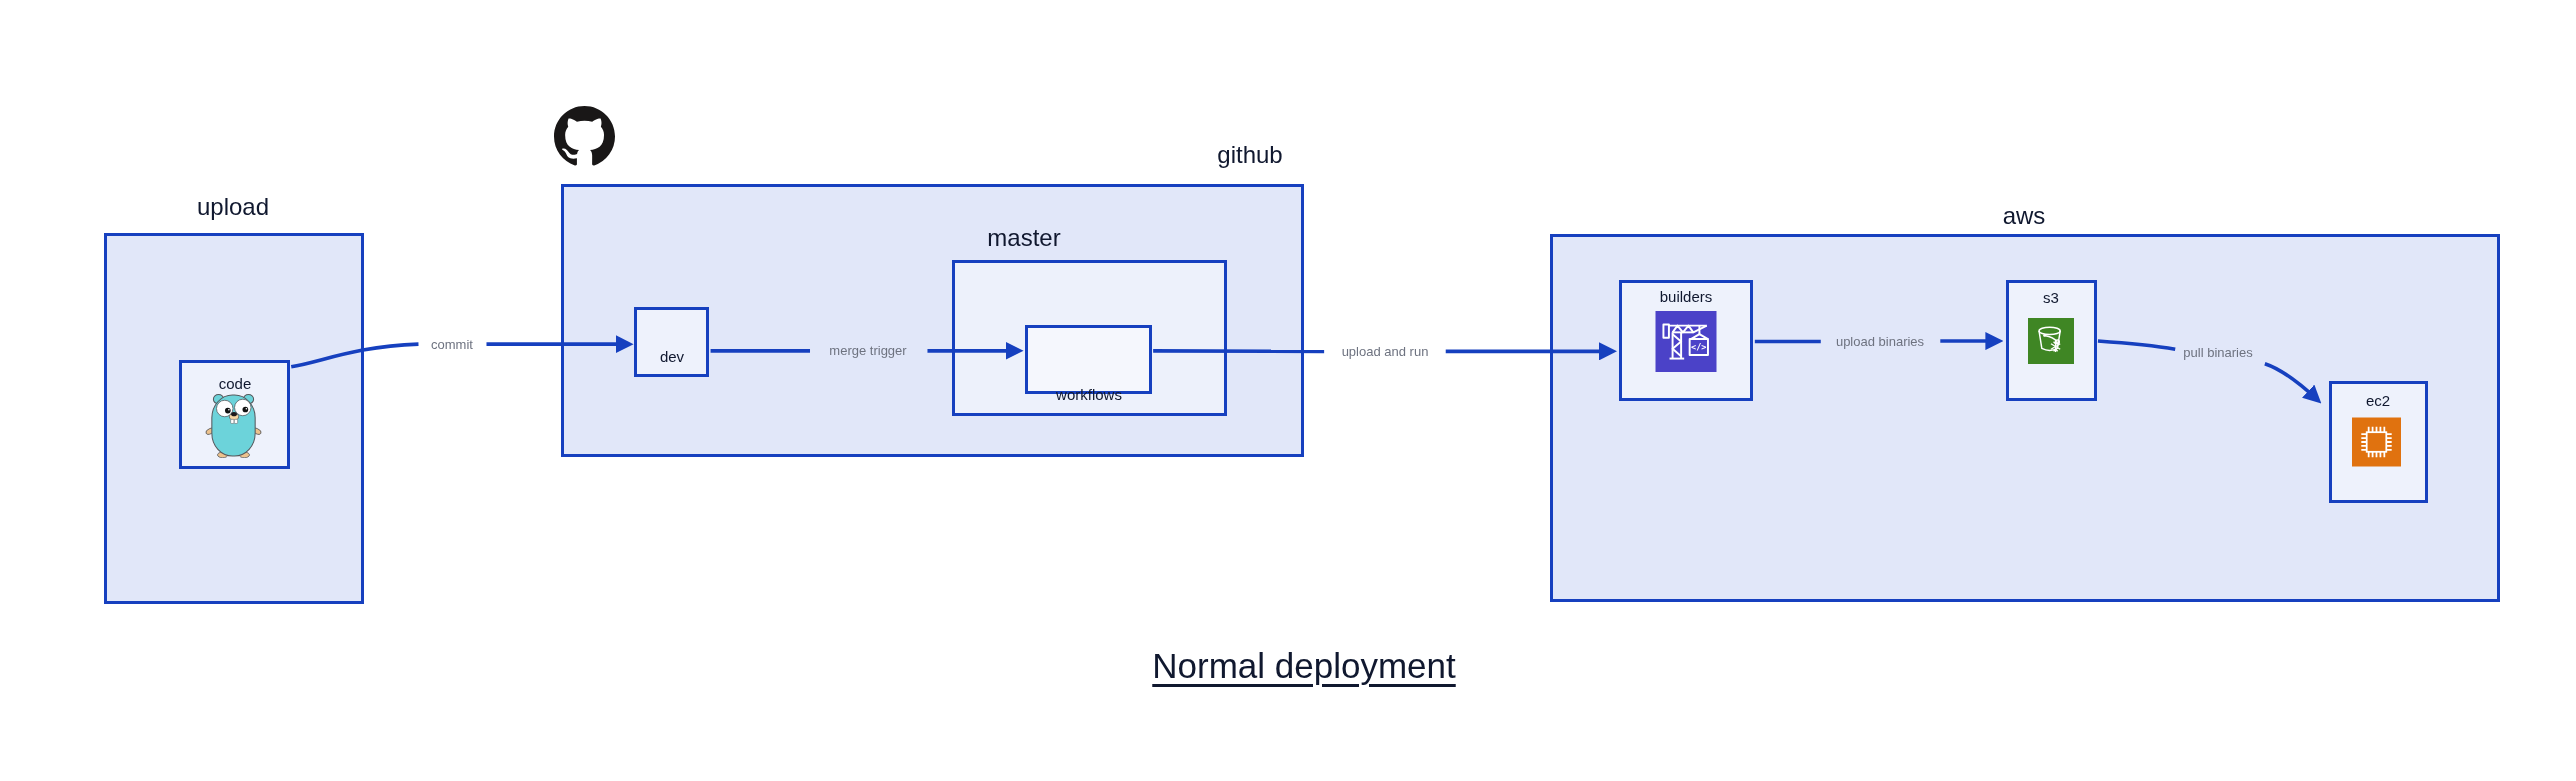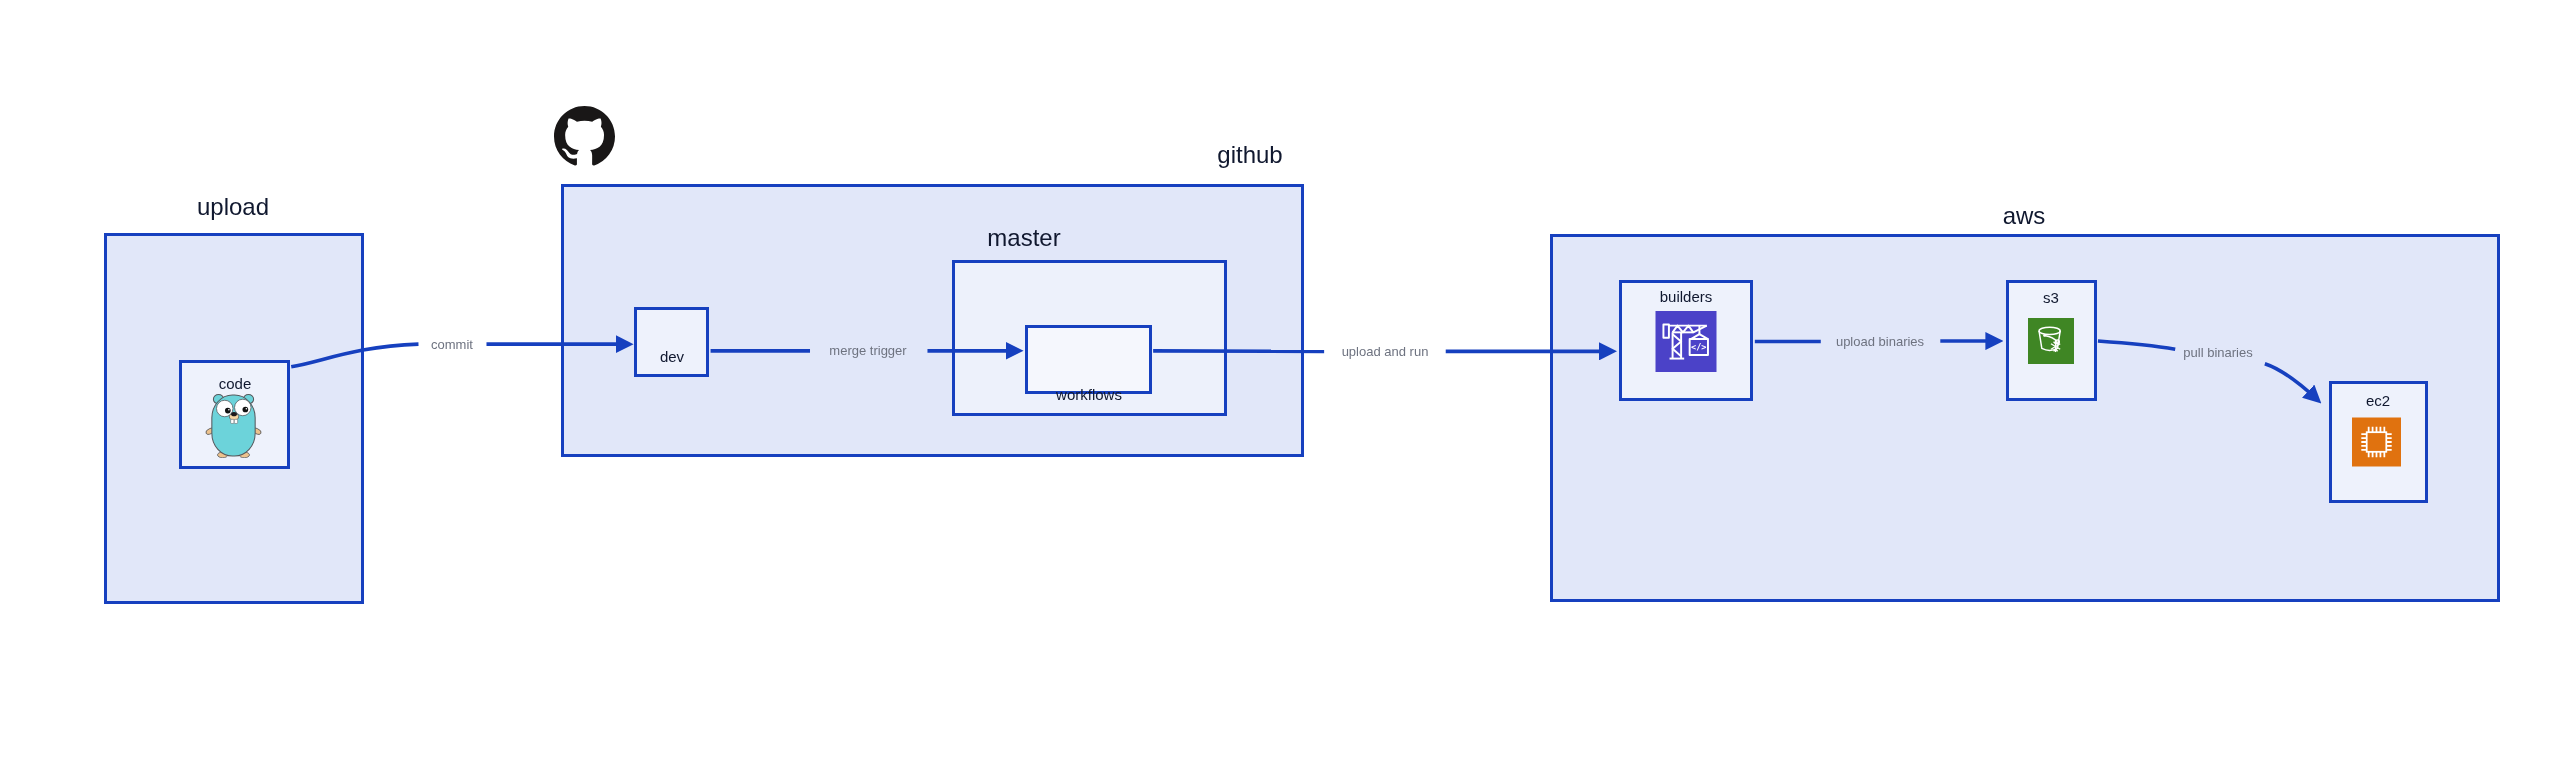--- a/index.html
+++ b/index.html
@@ -192,15 +192,16 @@
   <div class="node-label" id="lbl-builders">builders</div>
   <div class="node-label" id="lbl-s3">s3</div>
   <div class="node-label" id="lbl-ec2">ec2</div>
 
   <div class="edge-label" id="lbl-commit">commit</div>
   <div class="edge-label" id="lbl-merge-trigger">merge trigger</div>
   <div class="edge-label" id="lbl-upload-and-run">upload and run</div>
   <div class="edge-label" id="lbl-upload-binaries">upload binaries</div>
   <div class="edge-label" id="lbl-pull-binaries">pull binaries</div>
 
+  <div class="title">Normal deployment</div>
 
 </div>
 
 
 </body></html>

